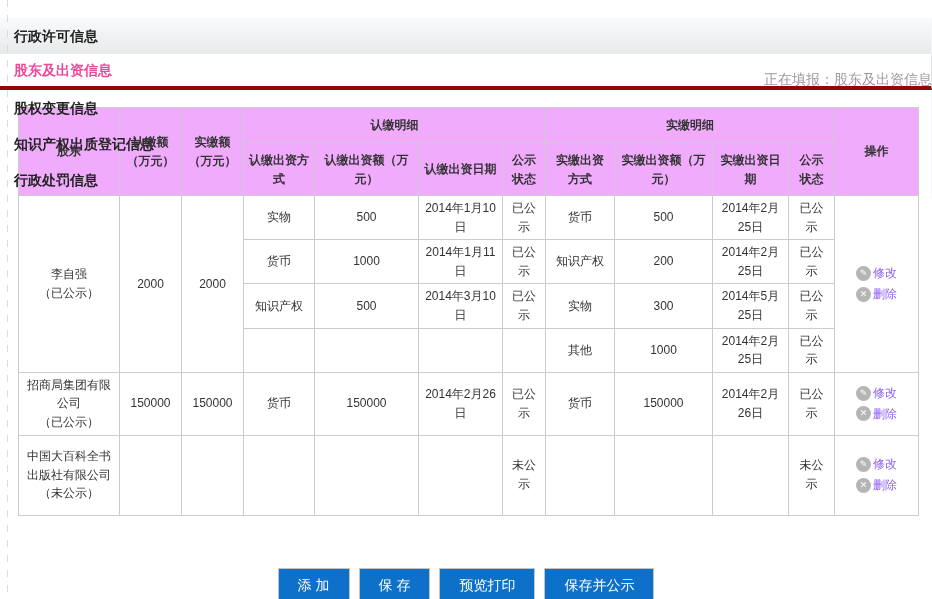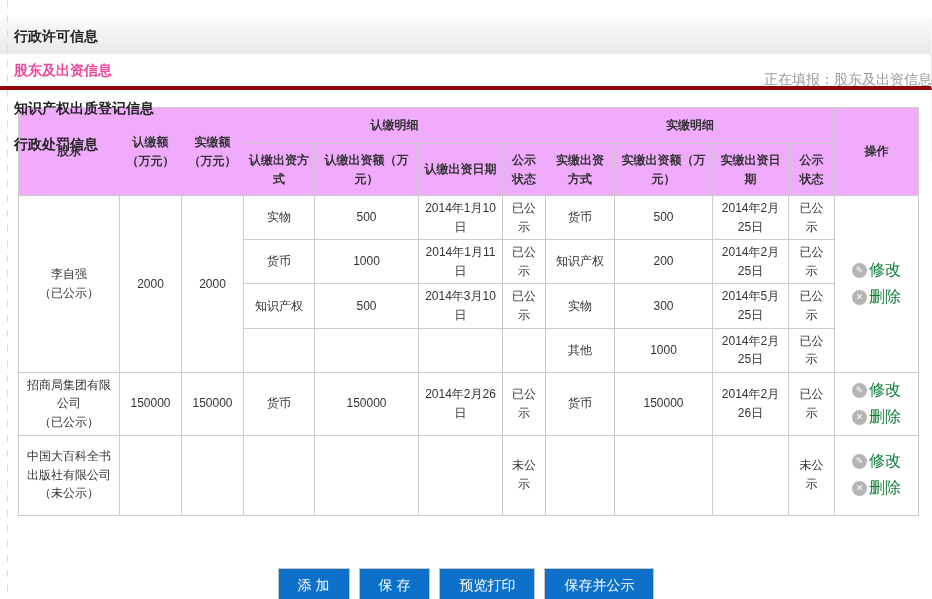--- a/index.html
+++ b/index.html
@@ -84,21 +84,21 @@
     margin: 2px 0;
   }
   .op-ico {
     display: inline-flex; align-items: center; justify-content: center;
     width: 15px; height: 15px; border-radius: 50%;
     background: #b5b5b5; color: #ffffff;
     font-size: 9px; line-height: 15px;
     margin-right: 2px; flex: 0 0 auto;
   }
   a.op-link {
-    color: #15803d; text-decoration: none; font-size: 16px; cursor: pointer;
+    color: #8b5cf6; text-decoration: none; font-size: 12px; cursor: pointer;
   }
   
   .btnrow {
     margin-top: 52px;
     display: flex;
     justify-content: center;
     gap: 9px;
   }
   .btn {
     background: #0d70c9;
@@ -113,20 +113,21 @@
   }
 </style>
 </head>
 <body>
 
 <div class="left-dash"></div>
 
 <div class="tabbar">
   <div class="tab">行政许可信息</div>
   <div class="tab active">股东及出资信息</div>
+  <div class="tab">股权变更信息</div>
   <div class="tab">知识产权出质登记信息</div>
   <div class="tab">行政处罚信息</div>
 </div>
 
 <div class="subtitle">正在填报：股东及出资信息</div>
 
 <table class="grid">
   <colgroup>
     <col style="width:101px">
       <col style="width:62px">

